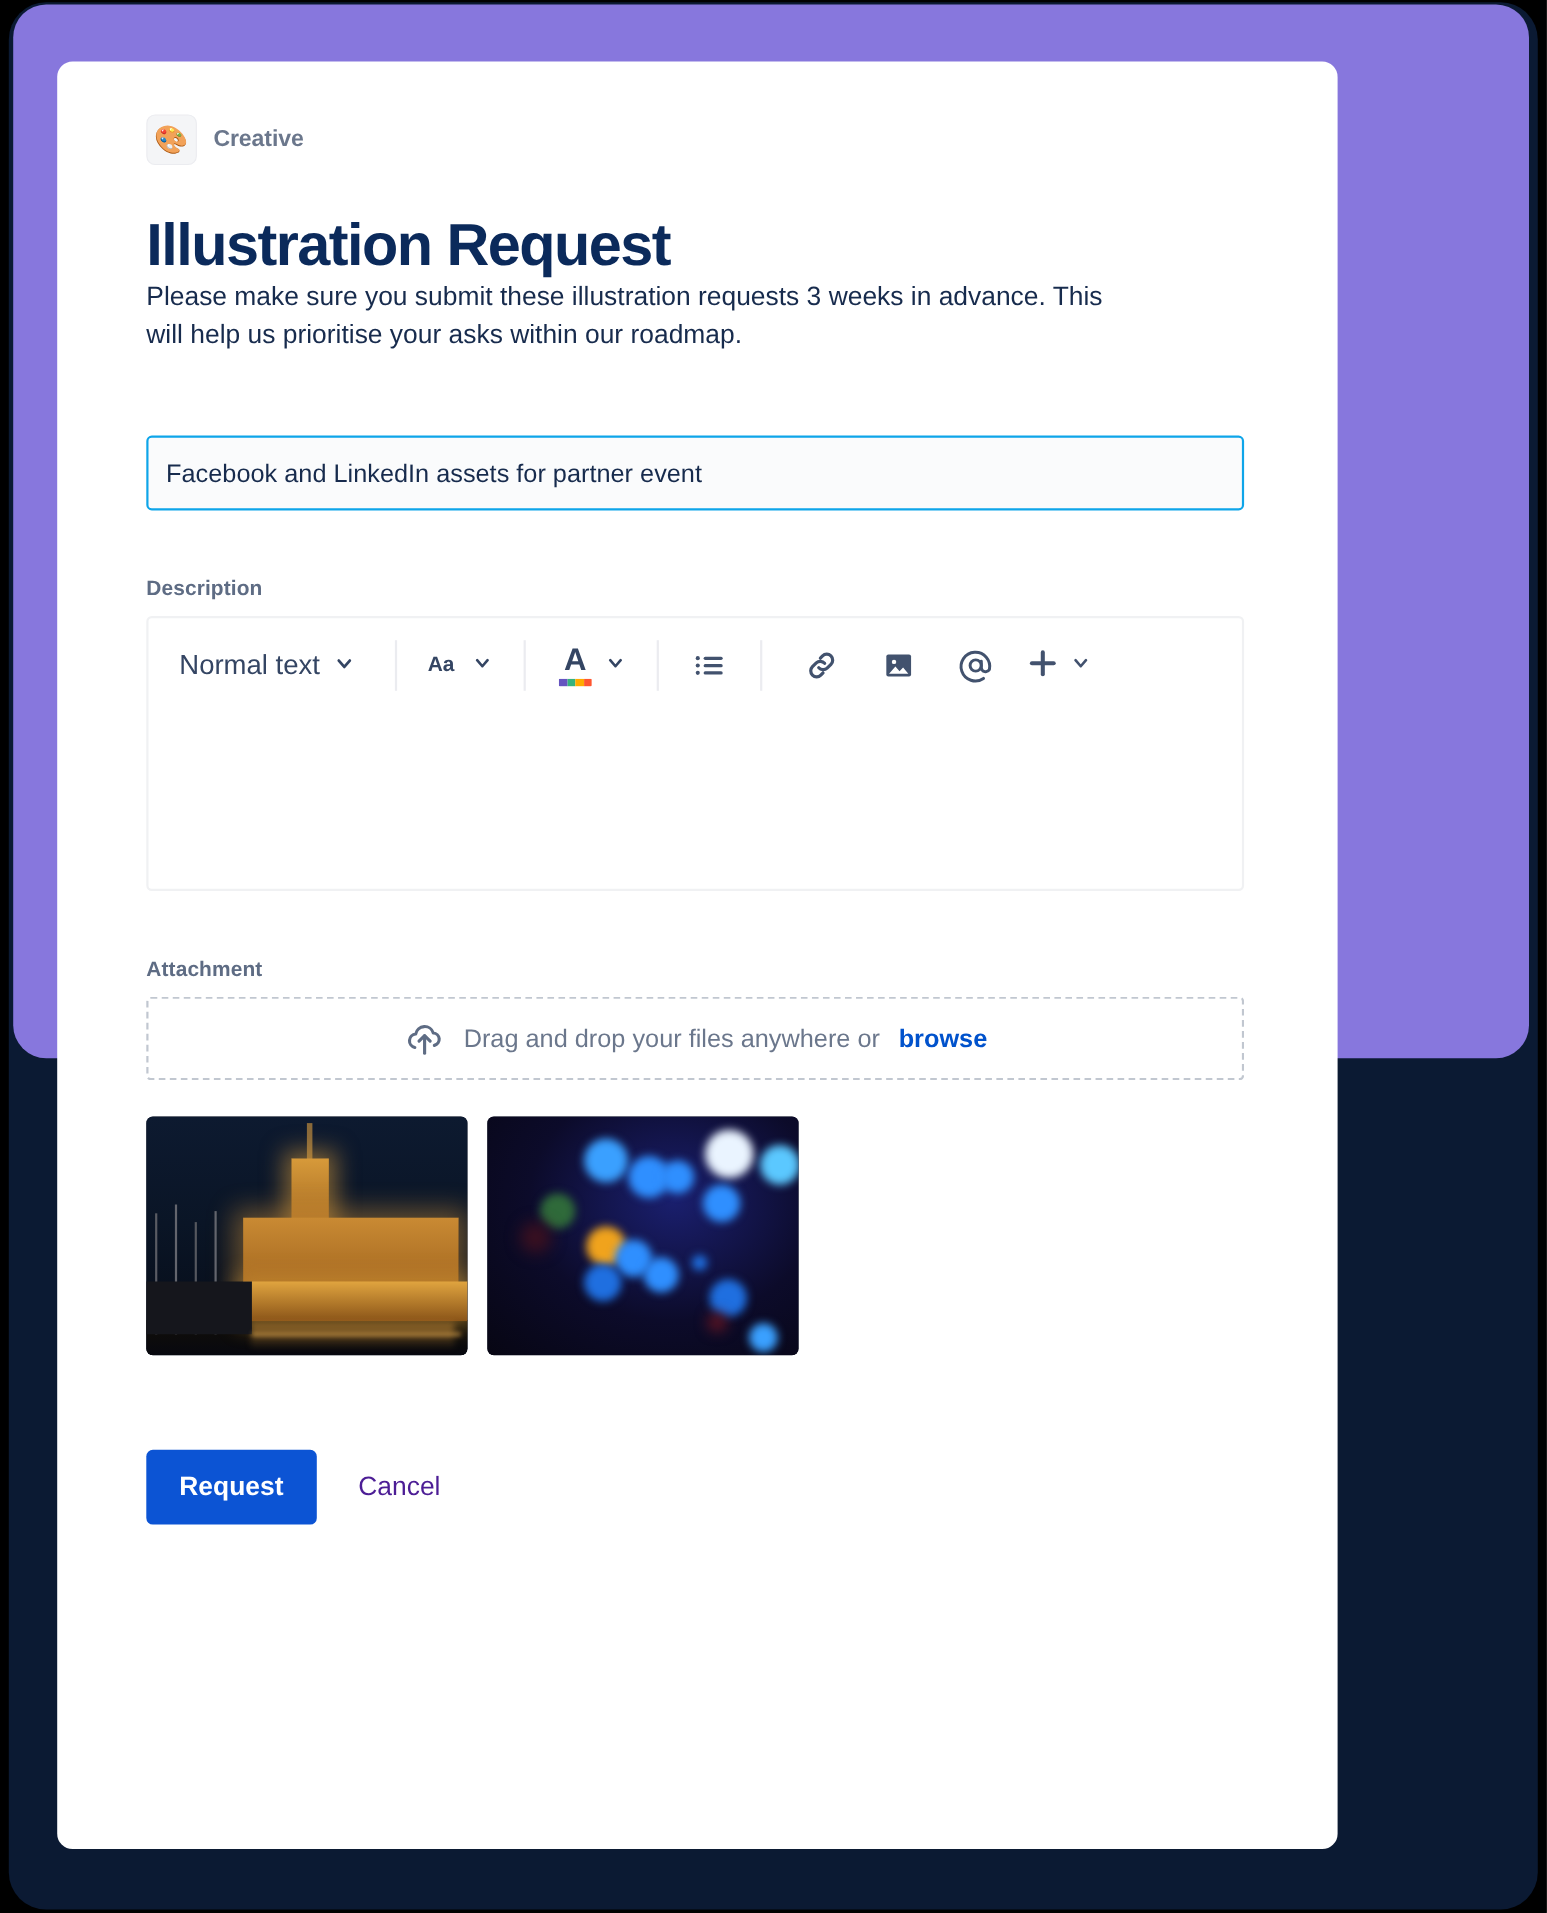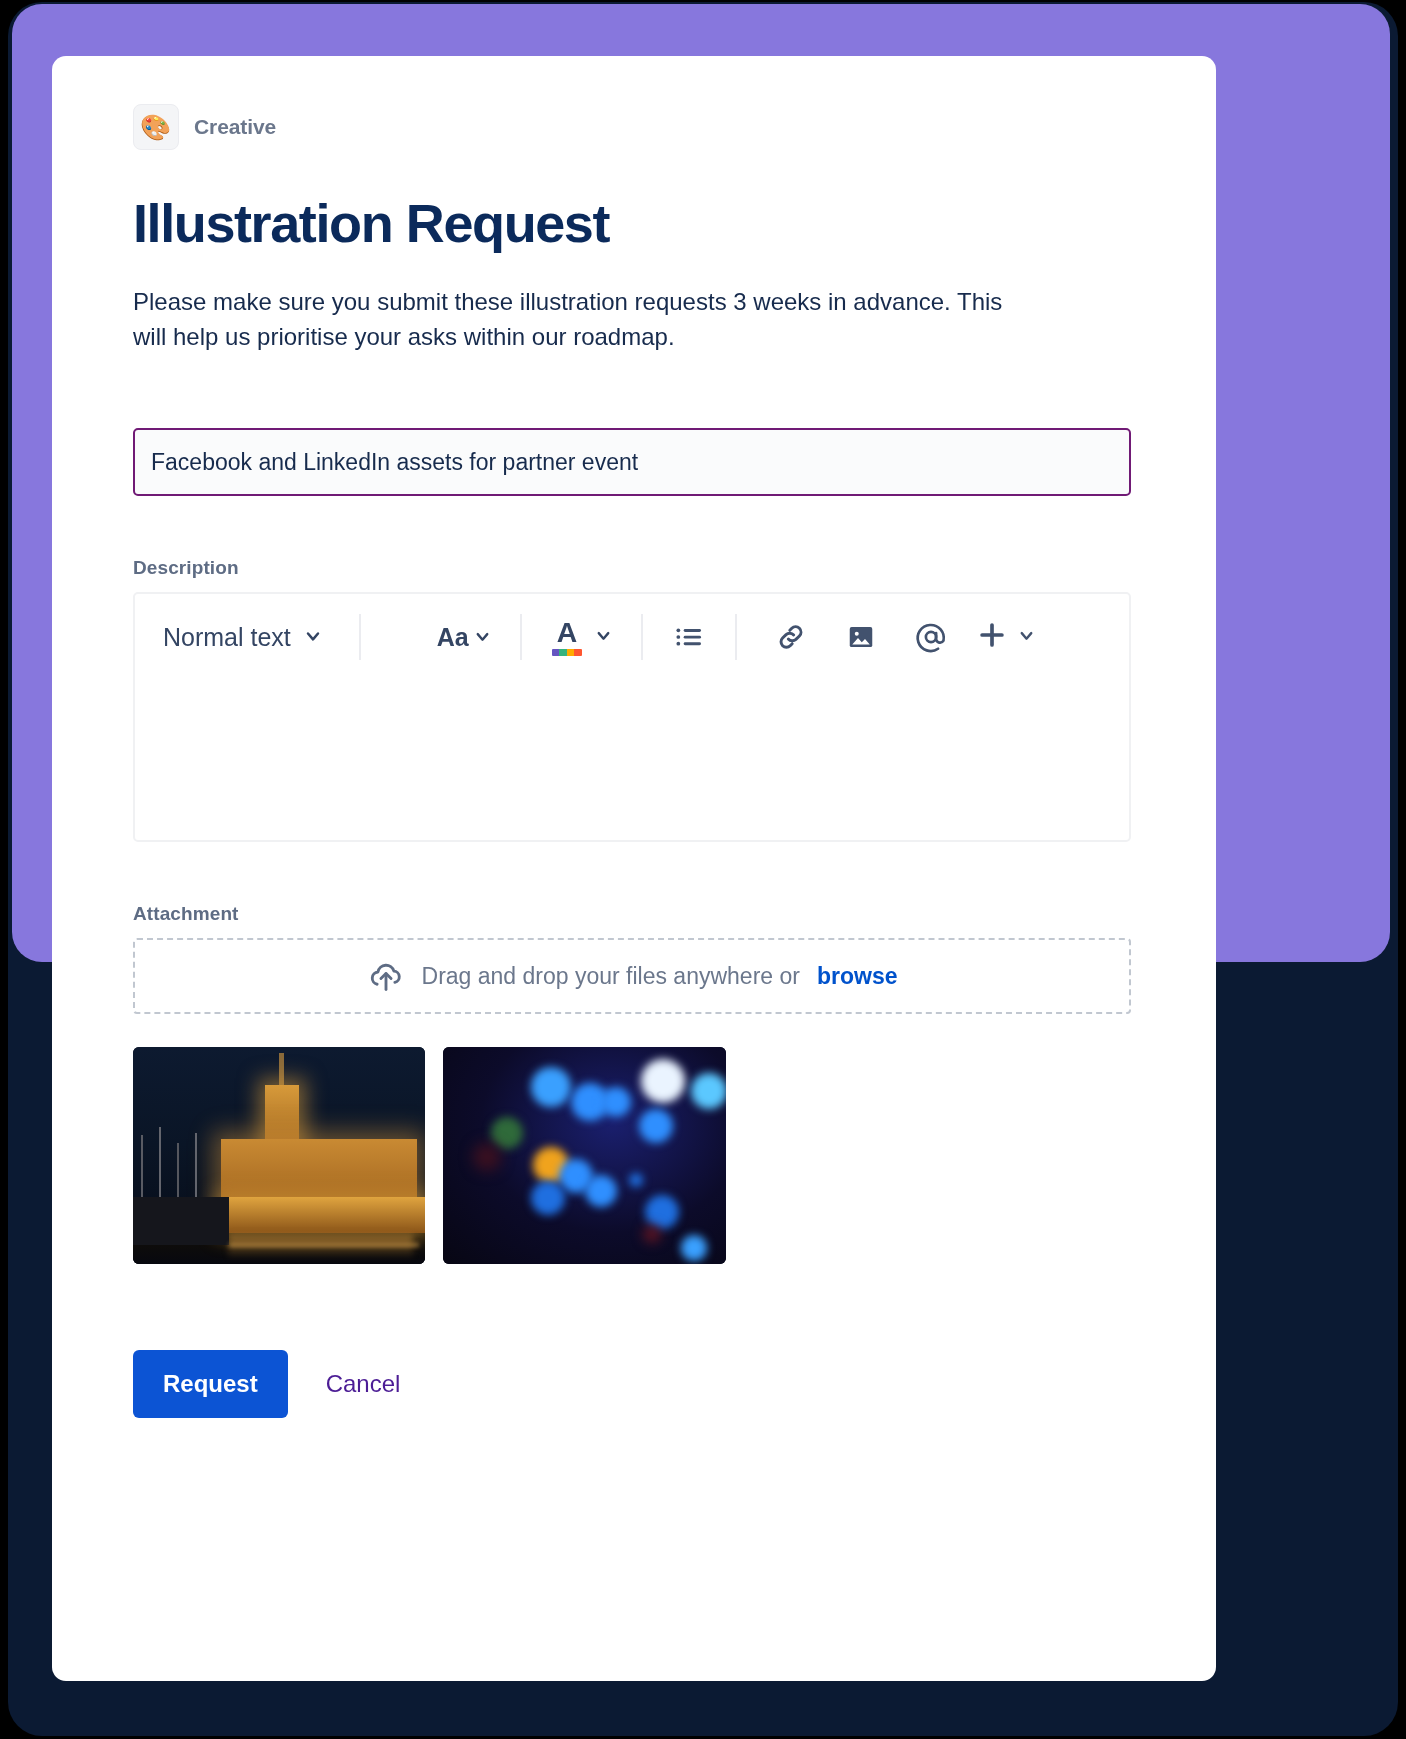--- a/index.html
+++ b/index.html
@@ -94,21 +94,20 @@
     margin-top: 45px;
     font-size: 54px;
     font-weight: bold;
     color: #0b2a5b;
     letter-spacing: -1.4px;
     line-height: 1.05;
   }
 
   
   .form-intro {
-    margin-top: 32px;
     font-size: 24px;
     color: #172b4d;
     line-height: 1.47;
     max-width: 890px;
   }
 
   
   .field-label {
     font-size: 19px;
     font-weight: bold;
@@ -122,21 +121,21 @@
 
   .field-block { margin-top: 61px; }
 
   
   .text-input {
     margin-top: 13px;
     width: 100%;
     box-sizing: border-box;
     height: 68px;
     background: #fafbfc;
-    border: 2px solid #701a75;
+    border: 2px solid #0ea5e9;
     border-radius: 5px;
     font-size: 23px;
     color: #172b4d;
     padding: 0 16px;
     font-family: "Liberation Sans", sans-serif;
     outline: none;
   }
 
   
   .editor {
@@ -165,26 +164,25 @@
     height: 46px;
   }
   .tb-normal-text {
     padding: 0 14px 0 20px;
     gap: 12px;
     font-size: 25px;
     color: #344563;
     text-align: center;
   }
   .tb-aa {
-    font-size: 25px;
+    font-size: 19px;
     font-weight: bold;
     color: #344563;
-    gap: 4px;
+    gap: 16px;
     padding: 0 6px;
-    margin-left: 48px;
   }
   .tb-divider {
     width: 2px;
     height: 46px;
     background: #ebecf0;
     margin: 0 22px;
   }
   .tb-icon { width: 48px; }
   .chev { display: inline-block; }
   .editor-body { height: 160px; }

